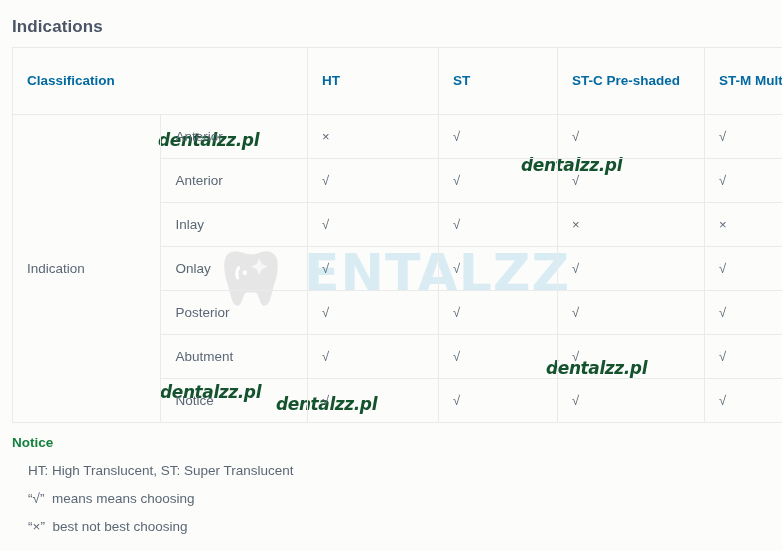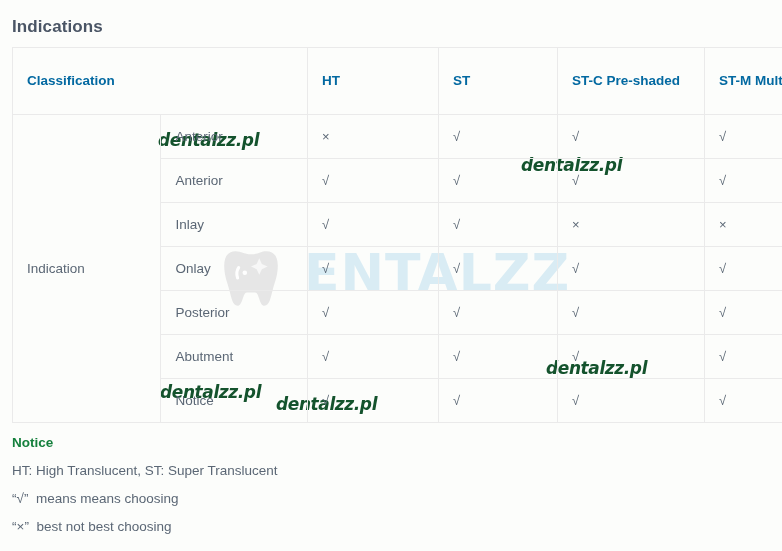--- a/index.html
+++ b/index.html
@@ -121,21 +121,21 @@
 
   .notice-title {
     font-size: 13.5px;
     font-weight: 700;
     color: #15803d;
     padding: 12px 0 0 12px;
   }
   .notice-line {
     font-size: 13.5px;
     color: #5b6775;
-    padding: 13px 0 0 12px;
+    padding: 13px 0 0 28px;
     white-space: pre;
   }
 </style>
 </head>
 <body>
 
 <div id="watermark-layer">
   <div id="wm-center">
     <svg id="wm-tooth" viewBox="0 0 64 64">
       <path d="M32 7c-7 0-9-3-15-3C10 4 6 9 6 18c0 10 3 16 5 24 2 7 3 15 8 15 5 0 5-13 9-13h8c4 0 4 13 9 13 5 0 6-8 8-15 2-8 5-14 5-24 0-9-4-14-11-14-6 0-8 3-15 3z" fill="#e3e3e3"></path>

